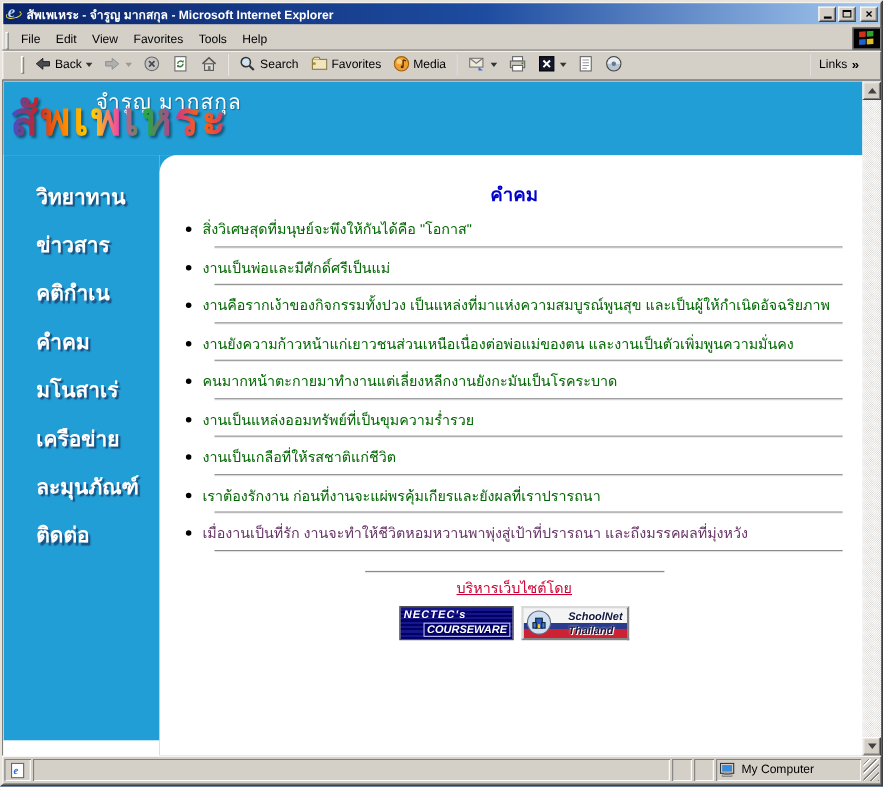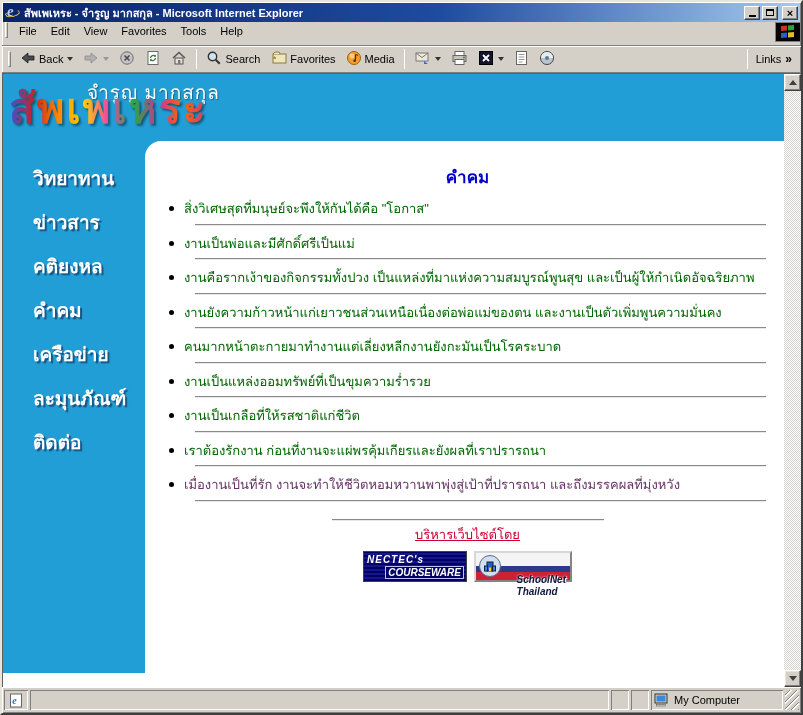--- a/index.html
+++ b/index.html
@@ -25,26 +25,26 @@
   .ie-ico .orbit{position:absolute;left:0;top:5px;width:15px;height:7px;border:1px solid #e8d040;border-radius:50%;border-top-color:transparent;transform:rotate(-12deg);}
   .titletext{color:#fff;font-size:11px;font-weight:bold;flex:1;white-space:nowrap;overflow:hidden;}
   .winbtn{width:16px;height:14px;background:var(--chrome-gray,#d4d0c8);
     border:1px solid;border-color:#fff #404040 #404040 #fff;
     box-shadow:inset -1px -1px 0 #808080;
     display:flex;align-items:center;justify-content:center;margin-left:2px;padding:0;}
   .g-min{width:7px;height:2px;background:#000;margin-top:7px;}
   .g-max{width:8px;height:7px;border:1px solid #000;border-top-width:2px;}
   .g-close{font:bold 11px "Liberation Sans",sans-serif;color:#000;line-height:10px;}
   
-  .menubar{height:24px;display:flex;align-items:flex-start;flex:0 0 24px;border-bottom:1px solid #808080;box-shadow:0 1px 0 #fff;padding-left:2px;}
+  .menubar{height:24px;display:flex;align-items:flex-end;flex:0 0 24px;border-bottom:1px solid #808080;box-shadow:0 1px 0 #fff;padding-left:2px;}
   .grip{width:3px;height:16px;border-left:1px solid #fff;border-top:1px solid #fff;border-right:1px solid #808080;border-bottom:1px solid #808080;margin:0 4px 0 1px;}
   .menuitem{font-size:11px;padding:3px 7px;color:#000;}
   .throbber{margin-left:auto;width:26px;height:20px;background:#000;border:1px solid #808080;display:flex;align-items:center;justify-content:center;}
   
-  .toolbar{height:27px;display:flex;align-items:center;flex:0 0 27px;border-bottom:1px solid #808080;box-shadow:0 1px 0 #fff;padding:0 5px;}
+  .toolbar{height:27px;display:flex;align-items:center;flex:0 0 27px;border-bottom:1px solid #808080;box-shadow:0 1px 0 #fff;padding:0 16px;}
   .tbtn{display:flex;align-items:center;gap:3px;padding:2px 4px;border:1px solid transparent;height:24px;background:transparent;font-family:inherit;}
   .tlabel{font-size:11px;color:#000;}
   .caret{width:0;height:0;border-left:3px solid transparent;border-right:3px solid transparent;border-top:4px solid #333;margin-left:1px;}
   .caret.dim{border-top-color:#999;}
   .tsep{width:1px;height:20px;background:#808080;border-right:1px solid #fff;margin:0 4px;}
   .links{margin-left:auto;display:flex;align-items:center;gap:4px;padding-right:4px;}
   .chev{font-size:12px;font-weight:bold;color:#000;}
   
   .viewport{flex:0 0 614px;height:614px;display:flex;border-left:1px solid #606060;border-top:1px solid #606060;background:#fff;overflow:hidden;}
   .page{flex:1;background:var(--content-bg,#fff);display:flex;flex-direction:column;overflow:hidden;}
@@ -67,21 +67,21 @@
   .qtext.visited{color:var(--quote-visited-purple,#663366);}
   .qrule{border-top:1px solid var(--rule-gray,#8a8a8a);box-shadow:0 1px 0 #e8e8e8;margin:5px 12px 0 38px;}
   .section-rule{border-top:1px solid var(--rule-gray,#8a8a8a);box-shadow:0 1px 0 #e8e8e8;width:272px;margin:18px auto 0 auto;}
   .footer-caption{text-align:center;color:var(--footer-red,#cc0033);font-size:13px;margin-top:4px;text-decoration:underline;}
   .banners{display:flex;justify-content:center;gap:7px;margin-top:6px;font-style:italic;}
   .banner-nectec{width:104px;height:31px;background:repeating-linear-gradient(0deg,#000066 0 2px,#16168a 2px 4px);border:1px solid #404040;position:relative;color:#fff;}
   .bn1{position:absolute;left:3px;top:2px;font-size:10px;font-weight:bold;letter-spacing:1px;}
   .bn2{position:absolute;right:2px;bottom:2px;font-size:10px;font-weight:bold;border:1px solid #c0c0ff;padding:0 2px;background:#000066;}
   .banner-school{width:98px;height:31px;border:2px outset #d8d8d8;background:linear-gradient(180deg,#f4f4f4 0 48%,#2a3a8c 48% 70%,#cc2233 70% 100%);display:flex;align-items:center;position:relative;}
   .school-ico{width:22px;height:22px;border-radius:50%;background:#cfe0f0;border:1px solid #668;margin-left:3px;display:flex;align-items:center;justify-content:center;}
-  .school-text{position:absolute;right:4px;top:21px;text-align:left;color:#101840;font-size:10px;font-weight:bold;line-height:1.2;text-shadow:0 0 2px #fff,1px 1px 0 #fff;}
+  .school-text{position:absolute;right:4px;top:3px;text-align:left;color:#101840;font-size:10px;font-weight:bold;line-height:1.2;text-shadow:0 0 2px #fff,1px 1px 0 #fff;}
   
   .scrollbar{width:17px;flex:0 0 17px;display:flex;flex-direction:column;background:#fff;}
   .scrollbtn{height:17px;flex:0 0 17px;background:var(--chrome-gray,#d4d0c8);border:1px solid;border-color:#fff #404040 #404040 #fff;box-shadow:inset -1px -1px 0 #808080,inset 1px 1px 0 #e8e4dc;display:flex;align-items:center;justify-content:center;padding:0;}
   .tri-up{width:0;height:0;border-left:4px solid transparent;border-right:4px solid transparent;border-bottom:5px solid #404040;}
   .tri-down{width:0;height:0;border-left:4px solid transparent;border-right:4px solid transparent;border-top:5px solid #404040;}
   .scrolltrack{flex:1;background:#fff;background-image:linear-gradient(45deg,#d6d3ce 25%,transparent 25%,transparent 75%,#d6d3ce 75%),linear-gradient(45deg,#d6d3ce 25%,transparent 25%,transparent 75%,#d6d3ce 75%);background-size:2px 2px;background-position:0 0,1px 1px;}
   
   .statusbar{flex:0 0 25px;height:25px;display:flex;align-items:stretch;padding:2px 2px 2px 2px;gap:2px;border-top:1px solid #fff;}
   .spanel{box-shadow:inset 1px 1px 0 #808080,inset -1px -1px 0 #fff;display:flex;align-items:center;padding:0 3px;font-size:11px;color:#000;}
   .sp-icon{flex:0 0 24px;justify-content:center;}
@@ -243,22 +243,23 @@
       <div class="header-band">
         <div class="subtitle">จำรูญ มากสกุล</div>
         <div class="sitelogo">สัพเพเหระ</div>
       </div>
 
       <div class="body-row">
         <div class="sidebar">
           <div class="sidebar-inner">
             <div class="navitem">วิทยาทาน</div>
             <div class="navitem">ข่าวสาร</div>
-            <div class="navitem">คติยงหล</div>
+            <div class="navitem">คติกำเน</div>
             <div class="navitem">คำคม</div>
+            <div class="navitem">มโนสาเร่</div>
             <div class="navitem">เครือข่าย</div>
             <div class="navitem">ละมุนภัณฑ์</div>
             <div class="navitem">ติดต่อ</div>
           </div>
         </div>
 
         <div class="content-wrap">
           <div class="content">
             <div class="page-title">คำคม</div>
 

